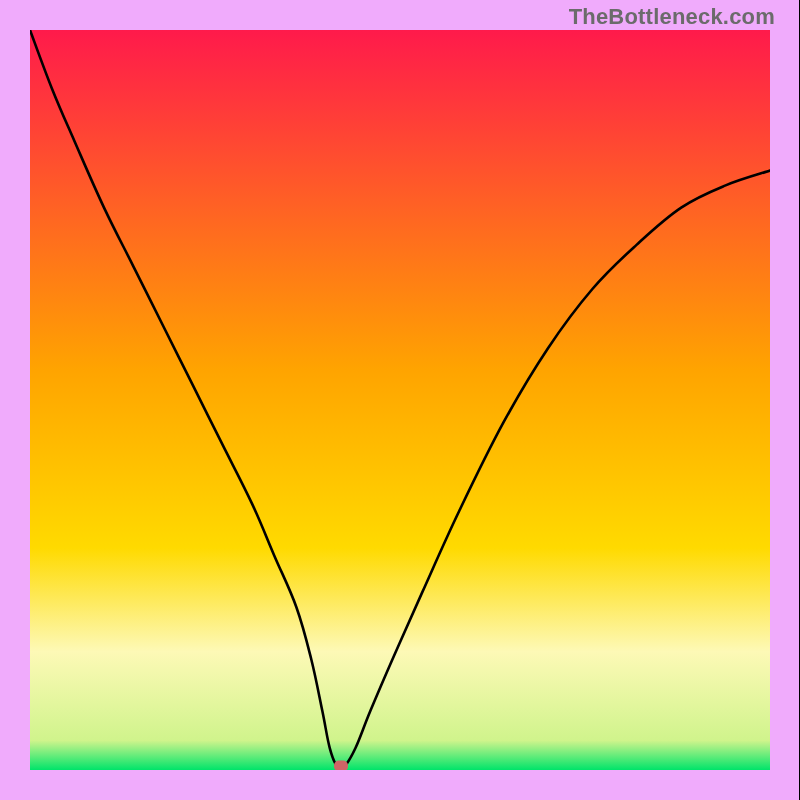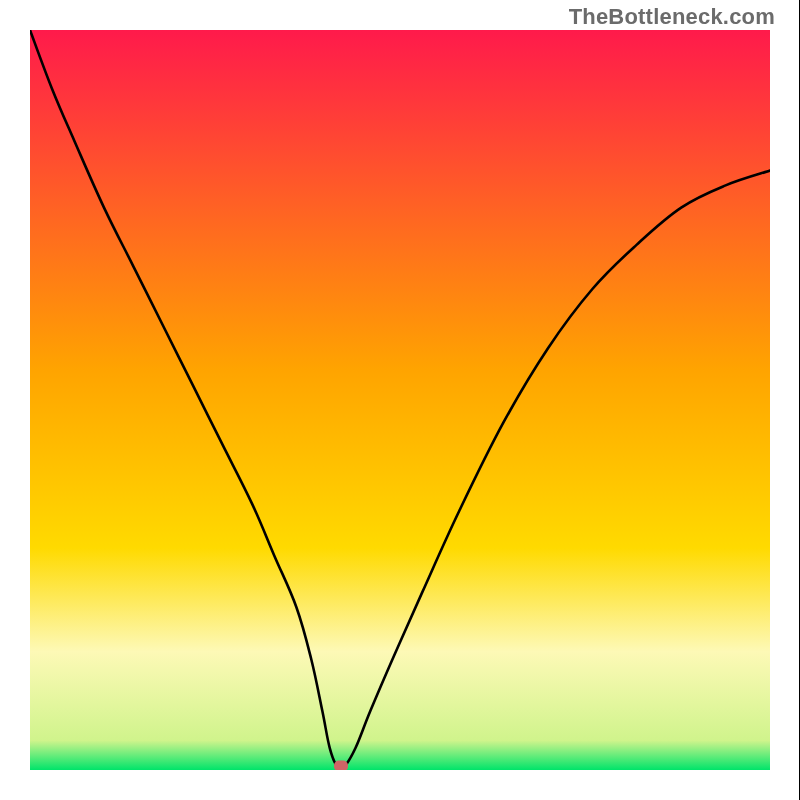--- a/index.html
+++ b/index.html
@@ -9,21 +9,21 @@
     height: 800px;
     background: #000;
     overflow: hidden;
   }
   .frame {
     position: absolute;
     top: 0;
     left: 0;
     width: 799px;
     height: 800px;
-    background: #ffffff;
+    background: #f0abfc;
   }
   .watermark {
     position: absolute;
     top: 4px;
     right: 24px;
     font-family: Arial, Helvetica, sans-serif;
     font-size: 22px;
     font-weight: 600;
     color: #6b6b6b;
     letter-spacing: 0.2px;

